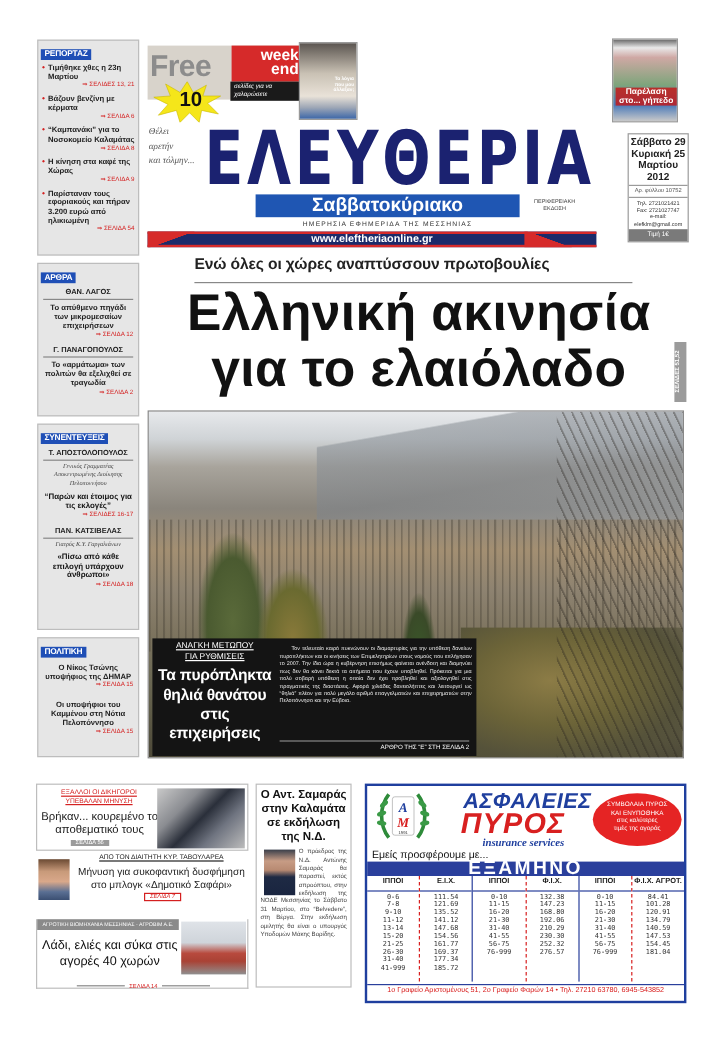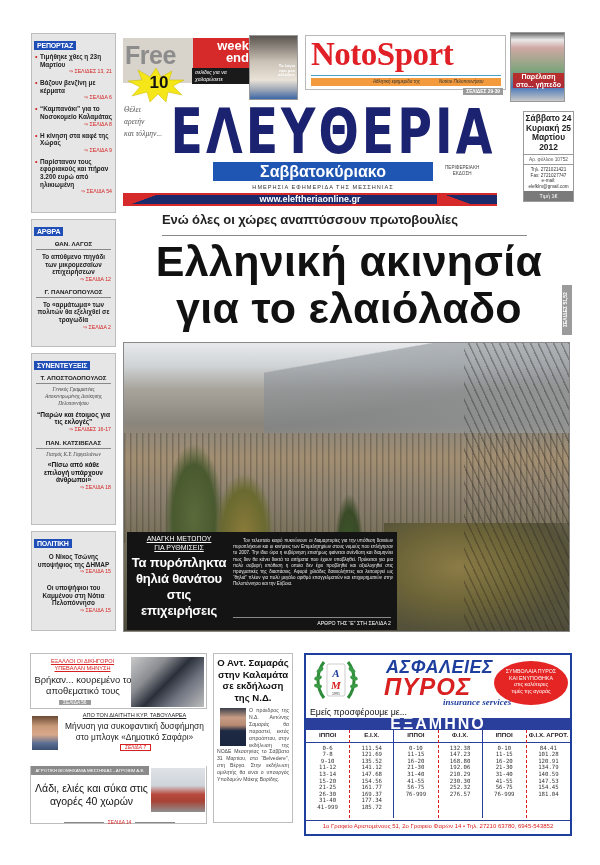--- a/index.html
+++ b/index.html
@@ -110,21 +110,21 @@
 
   .samaras { position: absolute; left: 213px; top: 653px; width: 80px; height: 170px; border: 1px solid #bdbdbd; }
   .sam-head { text-align: center; font-size: 9.6px; font-weight: bold; line-height: 11.5px; padding: 3px 2px 2px 2px; color: #111; }
   .sam-photo { float: left; width: 26px; height: 38px; margin: 1px 3px 1px 3px; background: linear-gradient(180deg, #3a3f4a 0%, #c79c85 25%, #b88a72 45%, #1e2a44 60%, #1a2540 100%); }
   .sam-body { font-size: 5.1px; line-height: 6.9px; color: #444; text-align: justify; padding: 2px 3px 0 3px; }
 
   .ad { position: absolute; left: 304px; top: 653px; width: 268px; height: 183px; border: 2px solid #1f3f9e; background: #fff; }
   .ad-laurel { position: absolute; left: 8px; top: 3px; width: 44px; height: 44px; }
   .ad-brand1 { position: absolute; left: 80px; top: 2px; font-size: 18px; font-weight: bold; font-style: italic; color: #1f3f9e; letter-spacing: 0.5px; }
   .ad-brand2 { position: absolute; left: 78px; top: 18px; font-size: 24px; font-weight: bold; font-style: italic; color: #d82020; letter-spacing: 1px; }
-  .ad-brand3 { position: absolute; left: 96px; top: 42px; font-family: "Liberation Serif", serif; font-size: 9px; font-style: italic; font-weight: bold; color: #1f3f9e; margin-left: 41px; }
+  .ad-brand3 { position: absolute; left: 96px; top: 42px; font-family: "Liberation Serif", serif; font-size: 9px; font-style: italic; font-weight: bold; color: #1f3f9e; }
   .ad-oval { position: absolute; left: 188px; top: 6px; width: 74px; height: 44px; border-radius: 50%; background: #e52424; color: #fff; text-align: center; font-size: 5.3px; line-height: 6.6px; padding-top: 7px; }
   .ad-offer { position: absolute; left: 4px; top: 52px; font-size: 8.8px; color: #111; }
   .ad-banner { position: absolute; left: 0; top: 63px; width: 264px; height: 12px; background: #2a3f9c; color: #fff; font-size: 16px; font-weight: bold; text-align: center; letter-spacing: 2px; line-height: 12px; }
   .ad-table { position: absolute; left: 0; top: 75px; width: 264px; height: 88px; display: flex; }
   .ad-group { display: flex; border-right: 1px solid #2a3f9c; flex: 1; }
   .ad-group:last-child { border-right: none; }
   .ad-col { flex: 1; text-align: center; font-size: 6px; line-height: 6.6px; color: #333; }
   .ad-col.hp { border-right: 1px dashed #d82020; }
   .ad-col .hdr { font-weight: bold; font-size: 6.2px; color: #222; padding: 2px 0 3px 0; border-bottom: 1px solid #2a3f9c; margin-bottom: 2px; }
   .ad-col .v { font-family: "DejaVu Sans Mono", monospace; font-size: 5.7px; }
@@ -181,29 +181,20 @@
   <svg class="burst" viewBox="0 0 56 34">
     <polygon points="28,0 33,9 44,3 41,12 56,12 45,18 54,27 40,24 38,34 30,26 22,34 19,24 4,28 12,19 0,13 14,12 10,2 22,9" fill="#f5e61a" stroke="#c9b800" stroke-width="0.5"></polygon>
   </svg>
   <div class="burst-num">10</div>
   <div class="promo-sub">σελίδες για να χαλαρώσετε</div>
 
   <div class="mag-thumb">
     <div class="cap">Τα λόγια που μου άλλαξαν;</div>
   </div>
 
-  <div class="notosport">
-    <div class="notosport-logo">NotoSport</div>
-    <div class="ns-rule1"></div>
-    <div class="ns-bar">
-      <span style="left:62px;">Αθλητική εφημερίδα της</span>
-      <span style="left:128px;">Νοτίου Πελοποννήσου</span>
-    </div>
-    <div class="ns-pages">ΣΕΛΙΔΕΣ 29-39</div>
-  </div>
 
   <div class="sport-thumb">
     <div class="cap">Παρέλαση στο... γήπεδο</div>
   </div>
 
   <div class="motto">
     <div>Θέλει</div>
     <div>αρετήν</div>
     <div>και τόλμην...</div>
   </div>
@@ -219,21 +210,21 @@
   </div>
   <div class="daily">ΗΜΕΡΗΣΙΑ ΕΦΗΜΕΡΙΔΑ ΤΗΣ ΜΕΣΣΗΝΙΑΣ</div>
   <div class="url-bar">
     <div class="red-l"></div>
     <div class="red-r"></div>
     <span>www.eleftheriaonline.gr</span>
   </div>
 
   <div class="datebox">
     <div class="date-main">
-      <div>Σάββατο 24</div>
+      <div>Σάββατο 29</div>
       <div>Κυριακή 25</div>
       <div>Μαρτίου</div>
       <div>2012</div>
     </div>
     <div class="date-issue">Αρ. φύλλου 10752</div>
     <div class="date-contact">
       <div>Τηλ. 2721021421</div>
       <div>Fax: 2721027747</div>
       <div>e-mail:</div>
       <div>elefklm@gmail.com</div>

